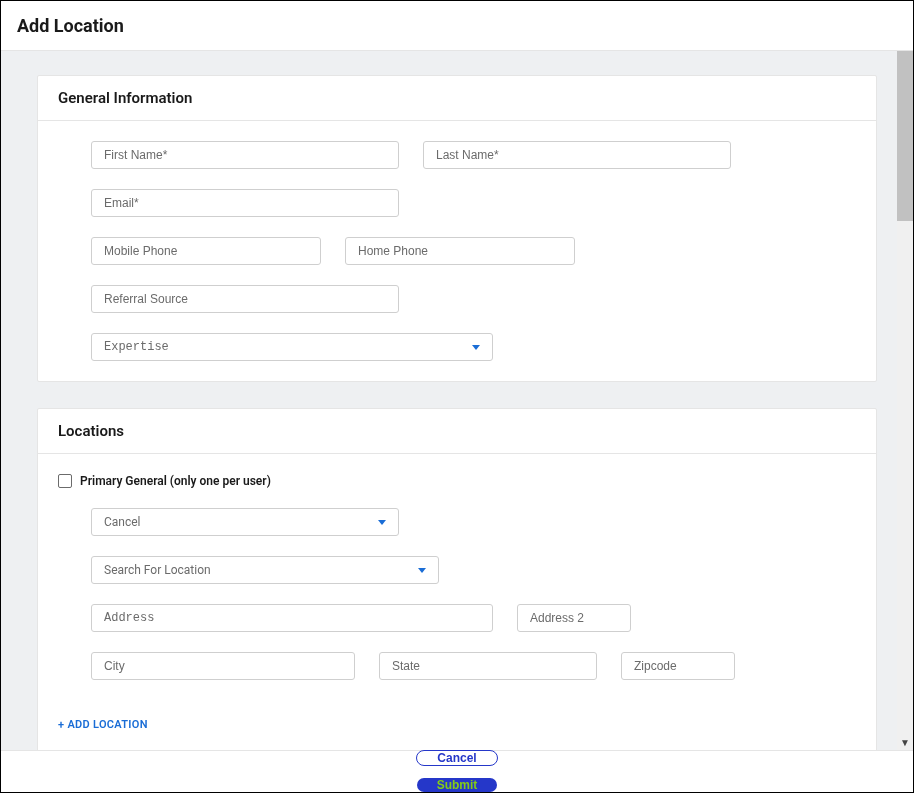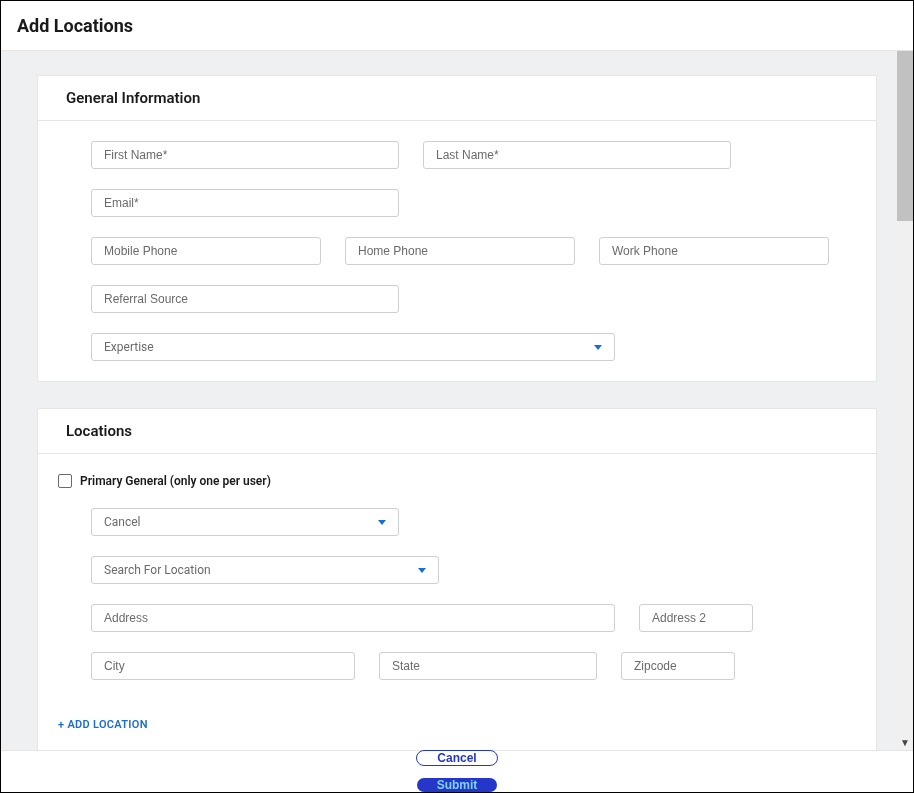--- a/index.html
+++ b/index.html
@@ -70,21 +70,20 @@
       margin-bottom: 26px;
     }
     .card-header {
       padding: 13px 20px;
       border-bottom: 1px solid #e5e5e5;
     }
     .card-header h2 {
       font-size: 15px;
       font-weight: 600;
       color: #1a1a1a;
-      margin-left: 8px;
     }
     .card-body {
       padding: 20px;
     }
     .form-row {
       display: flex;
       gap: 24px;
       margin-bottom: 20px;
       margin-left: 33px;
     }
@@ -179,35 +178,35 @@
       align-items: center;
       justify-content: center;
     }
     .btn-cancel {
       background: #fff;
       color: #2537c9;
       border: 1.5px solid #2537c9;
     }
     .btn-submit {
       background: #2537c9;
-      color: #7dd3fc;
+      color: #84cc16;
     }
     
     .w-310 { width: 308px; }
     .w-230 { width: 230px; }
-    .w-460 { width: 524px; }
+    .w-460 { width: 402px; font-family: Liberation Mono, monospace; }
     .w-120 { width: 114px; }
     .w-110 { width: 114px; }
     .w-260 { width: 264px; }
   </style>
 </head>
 <body>
 
 <div class="header">
-  <h1>Add Locations</h1>
+  <h1>Add Location</h1>
 </div>
 
 <div class="content-wrapper">
 
   <div class="card">
     <div class="card-header">
       <h2>General Information</h2>
     </div>
     <div class="card-body">
 
@@ -216,21 +215,20 @@
         <input class="form-input w-310" placeholder="Last Name*" style="">
       </div>
 
       <div class="form-row">
         <input class="form-input w-310" placeholder="Email*" style="">
       </div>
 
       <div class="form-row">
         <input class="form-input w-230" placeholder="Mobile Phone" style="">
         <input class="form-input w-230" placeholder="Home Phone" style="">
-        <input class="form-input w-230" placeholder="Work Phone" style="">
       </div>
 
       <div class="form-row">
         <input class="form-input w-310" placeholder="Referral Source" style="">
       </div>
 
       <div class="form-row">
         <div class="form-select w-460">
           <span>Expertise</span>
           <span class="select-caret"></span>

